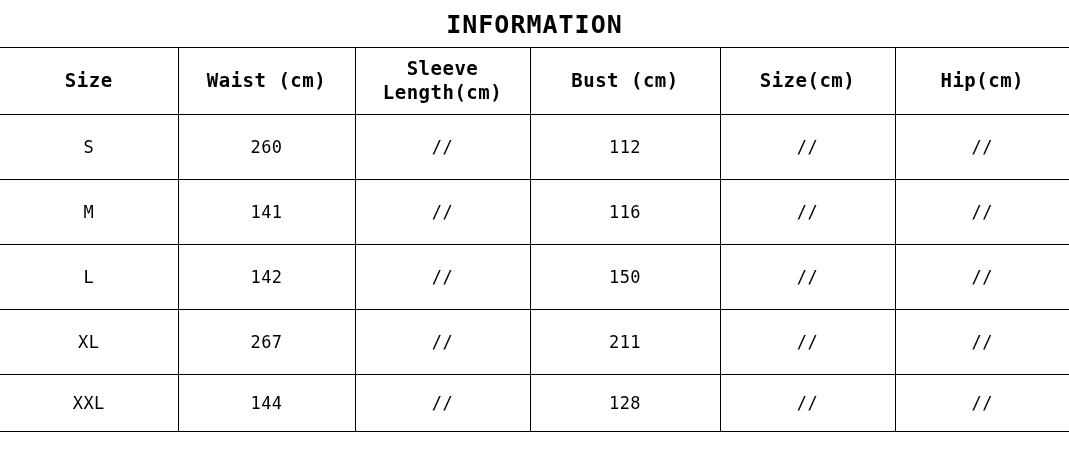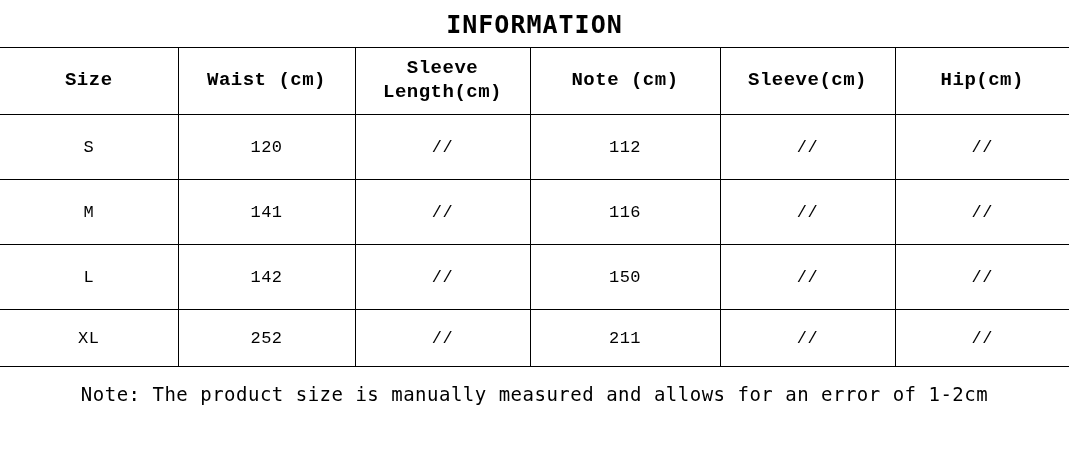--- a/index.html
+++ b/index.html
@@ -30,21 +30,20 @@
     line-height: 1;
     padding-top: 12px;
     padding-bottom: 10px;
     color: #000000;
   }
   table.size-table {
     width: 1069px;
     border-collapse: collapse;
     table-layout: fixed;
     font-size: 17px;
-    font-family: Liberation Mono, monospace;
   }
   table.size-table th,
   table.size-table td {
     border-top: 1.4px solid #000000;
     border-bottom: 1.4px solid #000000;
     border-left: 1.4px solid #000000;
     border-right: 1.4px solid #000000;
     text-align: center;
     vertical-align: middle;
     color: #000000;
@@ -104,29 +103,29 @@
       <col class="col-sleeve">
       <col class="col-bust">
       <col class="col-waist">
       <col class="col-hip">
     </colgroup>
     <thead>
       <tr>
         <th>Size</th>
         <th>Waist (cm)</th>
         <th>Sleeve Length(cm)</th>
-        <th>Note (cm)</th>
-        <th>Sleeve(cm)</th>
+        <th>Bust (cm)</th>
+        <th>Size(cm)</th>
         <th>Hip(cm)</th>
       </tr>
     </thead>
     <tbody>
       <tr>
         <td>S</td>
-        <td>120</td>
+        <td>260</td>
         <td>//</td>
         <td>112</td>
         <td>//</td>
         <td>//</td>
       </tr>
       <tr>
         <td>M</td>
         <td>141</td>
         <td>//</td>
         <td>116</td>
@@ -136,23 +135,31 @@
       <tr>
         <td>L</td>
         <td>142</td>
         <td>//</td>
         <td>150</td>
         <td>//</td>
         <td>//</td>
       </tr>
       <tr>
         <td>XL</td>
-        <td>252</td>
+        <td>267</td>
         <td>//</td>
         <td>211</td>
+        <td>//</td>
+        <td>//</td>
+      </tr>
+      <tr>
+        <td>XXL</td>
+        <td>144</td>
+        <td>//</td>
+        <td>128</td>
         <td>//</td>
         <td>//</td>
       </tr>
     </tbody>
   </table>
 
   <div class="note">Note: The product size is manually measured and allows for an error of 1-2cm</div>
 
 </div>
 

